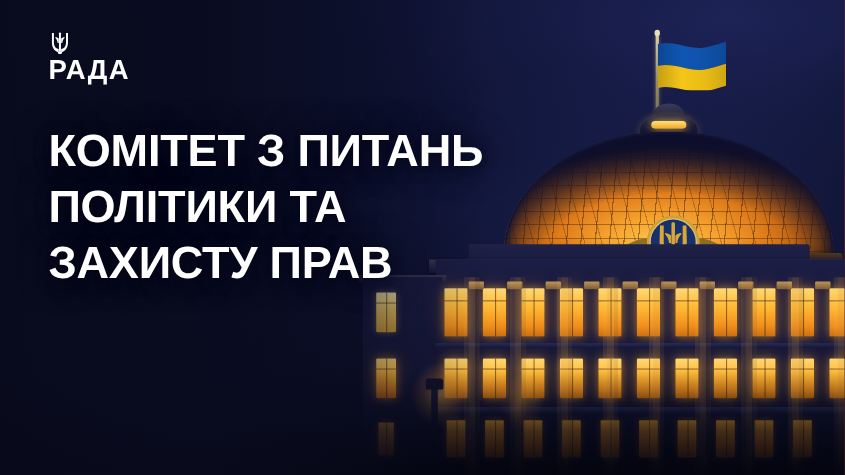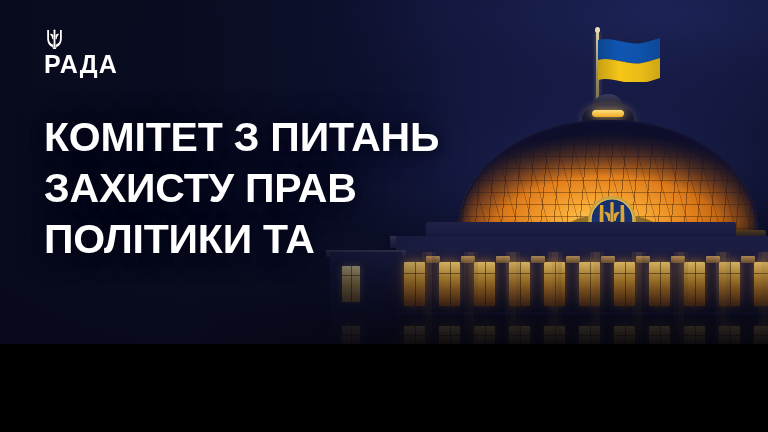--- a/index.html
+++ b/index.html
@@ -3,21 +3,21 @@
 <meta charset="utf-8">
 <style>
   html, body {
     margin: 0;
     padding: 0;
     background: #000;
   }
   #stage {
     position: relative;
     width: 768px;
-    height: 344px;
+    height: 432px;
     overflow: hidden;
     font-family: "Liberation Sans", sans-serif;
     background: #ef4444;
   }
 
   
   .sky {
     position: absolute;
     inset: 0;
     background:
@@ -647,17 +647,17 @@
           <path d="M12.8 6.4 C11.6 7.6, 10.8 9.2, 10.6 11.2 L9.6 11.2 L9.6 7 C10.4 6.2, 11.6 5.8, 12.8 5.8 Z"></path>
           <path d="M6.4 19.2 L10.6 19.2 L9.8 21 L7.2 21 Z"></path>
         </g>
       </svg>
     </div>
     <div class="logo-word">РАДА</div>
   </div>
 
   <div class="title">
     <span class="ln">КОМІТЕТ З ПИТАНЬ</span>
+    <span class="ln">ПОЛІТИКИ ТА</span>
     <span class="ln">ЗАХИСТУ ПРАВ</span>
-    <span class="ln">ПОЛІТИКИ ТА</span>
   </div>
 
 </div>
 
 </body></html>

